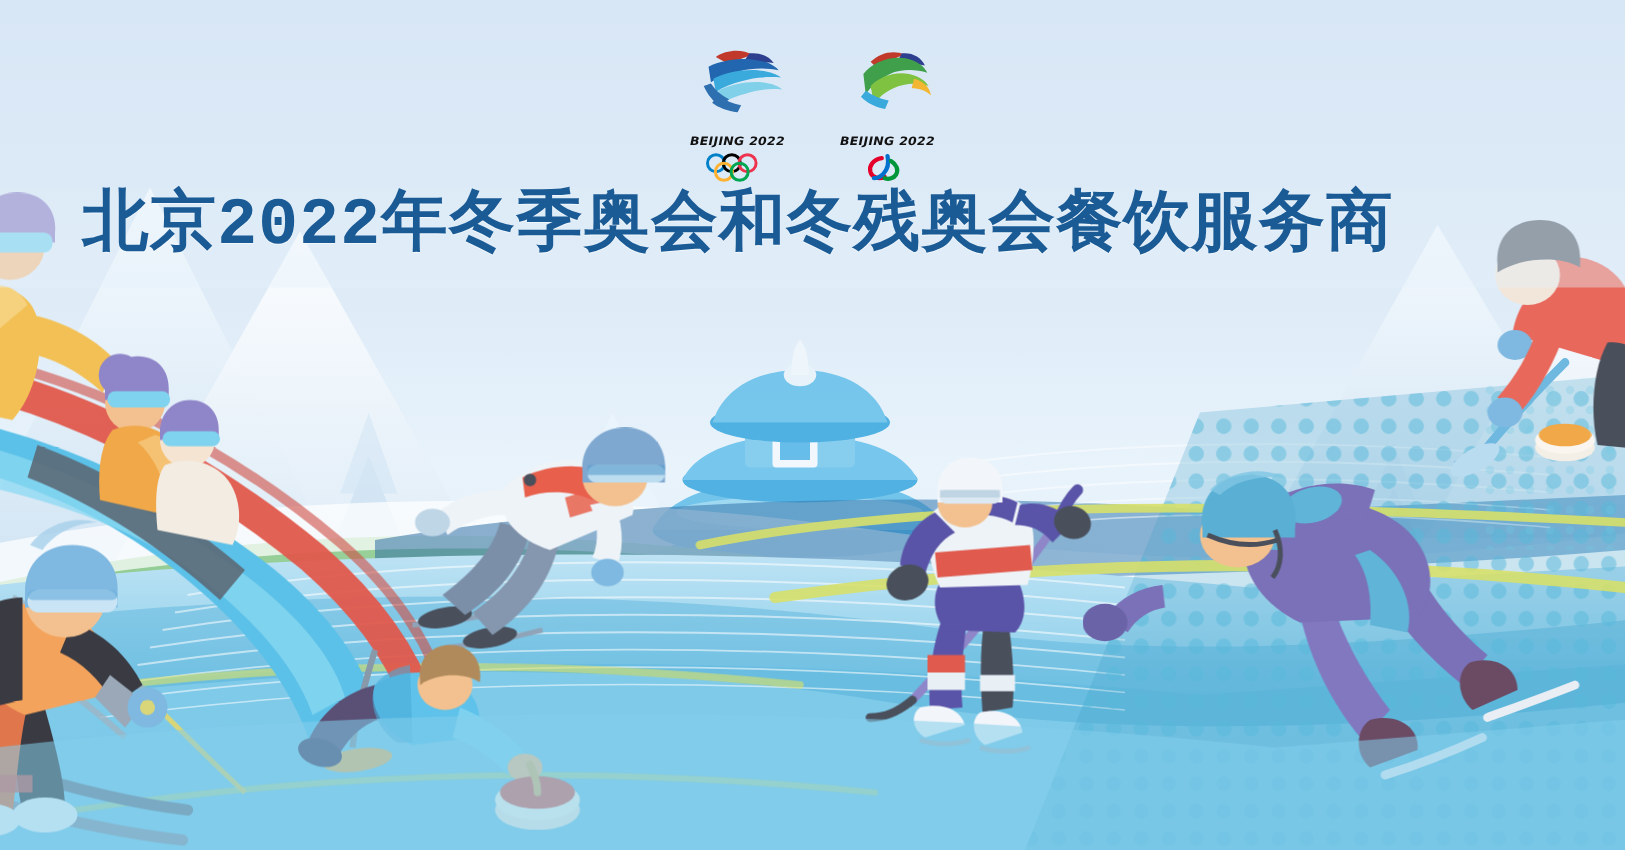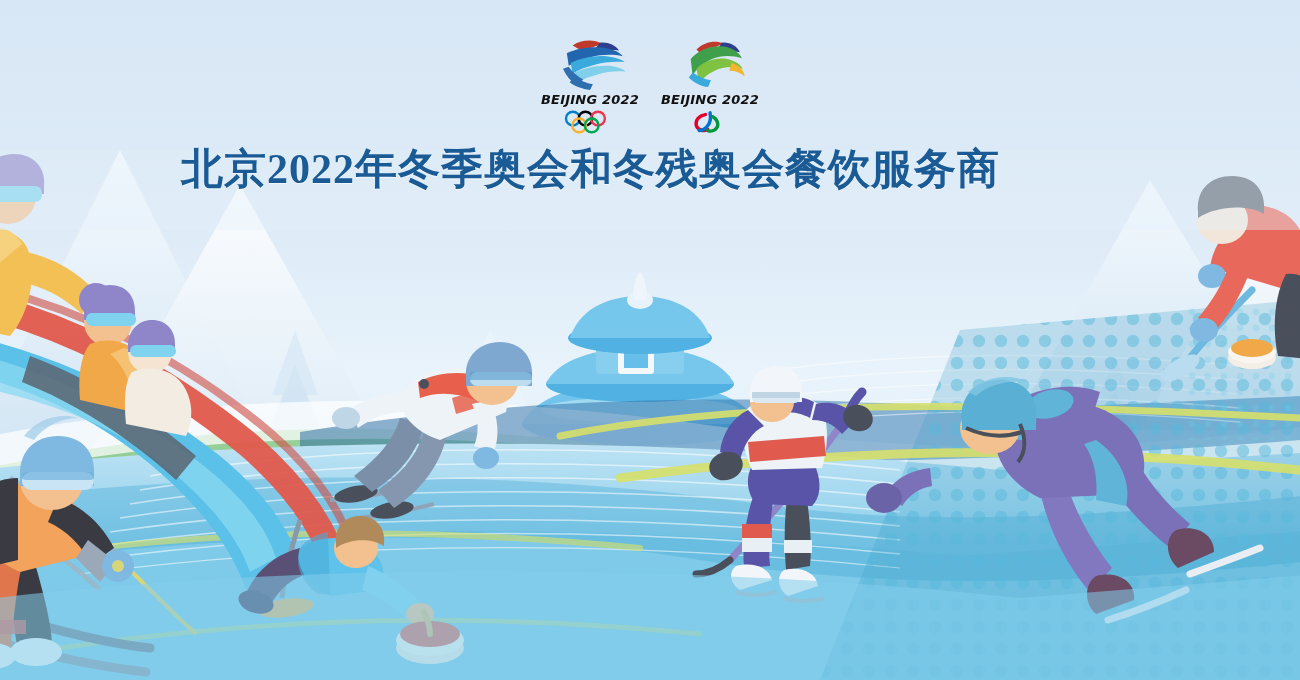--- a/index.html
+++ b/index.html
@@ -17,33 +17,33 @@
   #logos{
     position:absolute;left:0;top:34px;width:1300px;
     display:flex;justify-content:center;align-items:flex-start;gap:28px;
     z-index:40;
   }
   .logo-block{width:92px;display:flex;flex-direction:column;align-items:center;}
   .logo-mark{width:78px;height:56px;}
   .logo-word{
     font-family:"DejaVu Sans",sans-serif;
     font-weight:bold;font-style:italic;
-    font-size:13px;letter-spacing:.2px;color:#111;
-    margin-top:2px;white-space:nowrap;
+    font-size:10px;letter-spacing:.2px;color:#111;
+    margin-top:18px;white-space:nowrap;
     transform:scaleY(.92);
   }
   .logo-sym{width:60px;height:24px;margin-top:3px;}
 
   
   #title{
     position:absolute;left:0;top:141px;width:1181px;
     text-align:center;z-index:45;
-    font-family:Liberation Serif, serif;
+    font-family:Liberation Mono, monospace;
     font-weight:bold;
-    font-size:42px;
+    font-size:53px;
     letter-spacing:1px;
     color:#1a5b96;
     text-shadow:0 1px 0 rgba(255,255,255,.55);
     white-space:nowrap;
   }
 </style>
 </head>
 <body>
 
 <div id="banner">

